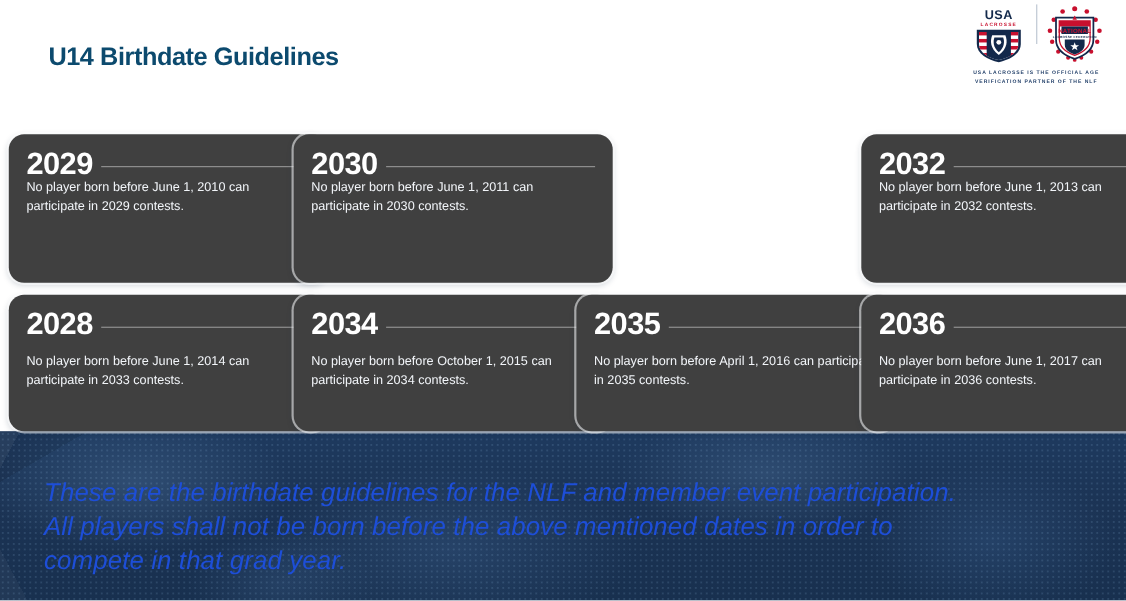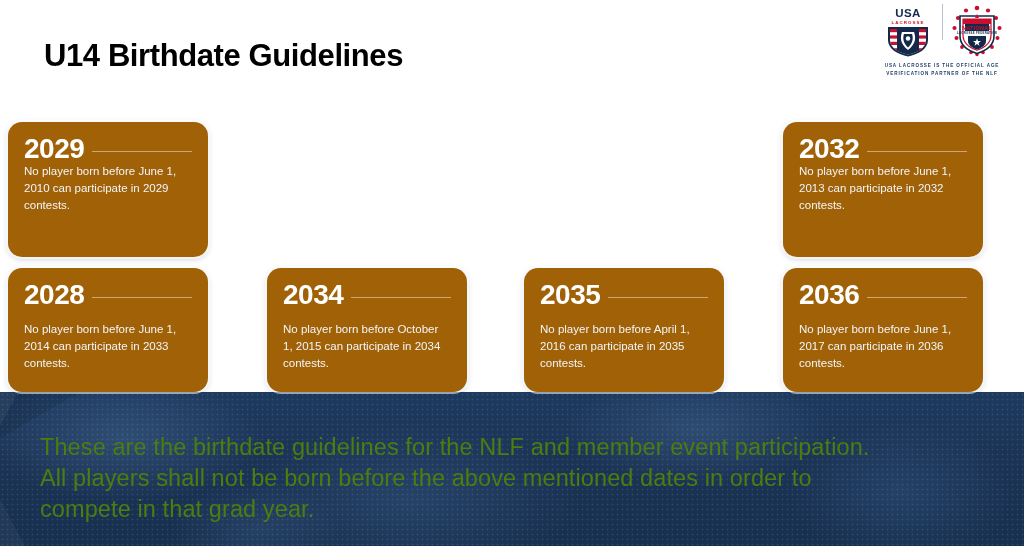--- a/index.html
+++ b/index.html
@@ -58,24 +58,24 @@
       linear-gradient(118deg, rgba(255,255,255,0.06) 0 16px, rgba(0,0,0,0) 16px 70px),
       linear-gradient(62deg, rgba(255,255,255,0.045) 0 22px, rgba(0,0,0,0) 22px 96px),
       linear-gradient(150deg, rgba(0,0,0,0.10) 0 40px, rgba(0,0,0,0) 40px 130px);
     opacity: 0.9;
   }
 
   
   #page-title {
     position: absolute;
     left: 44px; top: 38px;
-    font-size: 31px;
+    font-size: 23px;
     font-weight: bold;
     letter-spacing: -0.4px;
-    color: #000000;
+    color: #0c4a6e;
     z-index: 3;
     white-space: nowrap;
   }
 
   #logo-block {
     position: absolute;
     right: 12px; top: 4px;
     width: 140px;
     z-index: 3;
     text-align: center;
@@ -105,22 +105,22 @@
 
   
   #cards {
     position: absolute;
     left: 0; top: 0;
     width: 1024px; height: 400px;
     z-index: 2;
   }
   .card {
     position: absolute;
-    width: 200px;
-    background: #a16207;
+    width: 290px;
+    background: #404040;
     border-radius: 14px;
     box-shadow: 0 0 0 2px rgba(255,255,255,0.55), 0 2px 6px rgba(20,40,70,0.22);
     padding: 12px 16px 14px 16px;
     color: #ffffff;
     overflow: hidden;
   }
   .card.row1 { top: 122px; height: 135px; }
   .card.row2 { top: 268px; height: 124px; }
 
   .card.col1 { left: 8px; }
@@ -155,22 +155,23 @@
   .card.row2 .card-body { margin-top: 12px; }
 
   
   #bottom-note {
     position: absolute;
     left: 40px; top: 432px;
     width: 830px;
     z-index: 3;
     font-size: 23.5px;
     line-height: 31px;
-    color: #4d7c0f;
+    color: #1d4ed8;
     letter-spacing: 0.1px;
+    font-style: italic;
   }
 </style>
 </head>
 <body>
 
 <div id="bg-top"></div>
 <div id="bg-bottom"></div>
 
 <div id="page-title">U14 Birthdate Guidelines</div>
 
@@ -235,20 +236,27 @@
 <div id="cards">
 
   <div class="card row1 col1">
     <div class="card-head">
       <span class="card-year">2029</span>
       <span class="card-rule"></span>
     </div>
     <div class="card-body">No player born before June 1, 2010 can participate in 2029 contests.</div>
   </div>
 
+  <div class="card row1 col2">
+    <div class="card-head">
+      <span class="card-year">2030</span>
+      <span class="card-rule"></span>
+    </div>
+    <div class="card-body">No player born before June 1, 2011 can participate in 2030 contests.</div>
+  </div>
 
 
   <div class="card row1 col4">
     <div class="card-head">
       <span class="card-year">2032</span>
       <span class="card-rule"></span>
     </div>
     <div class="card-body">No player born before June 1, 2013 can participate in 2032 contests.</div>
   </div>
 

